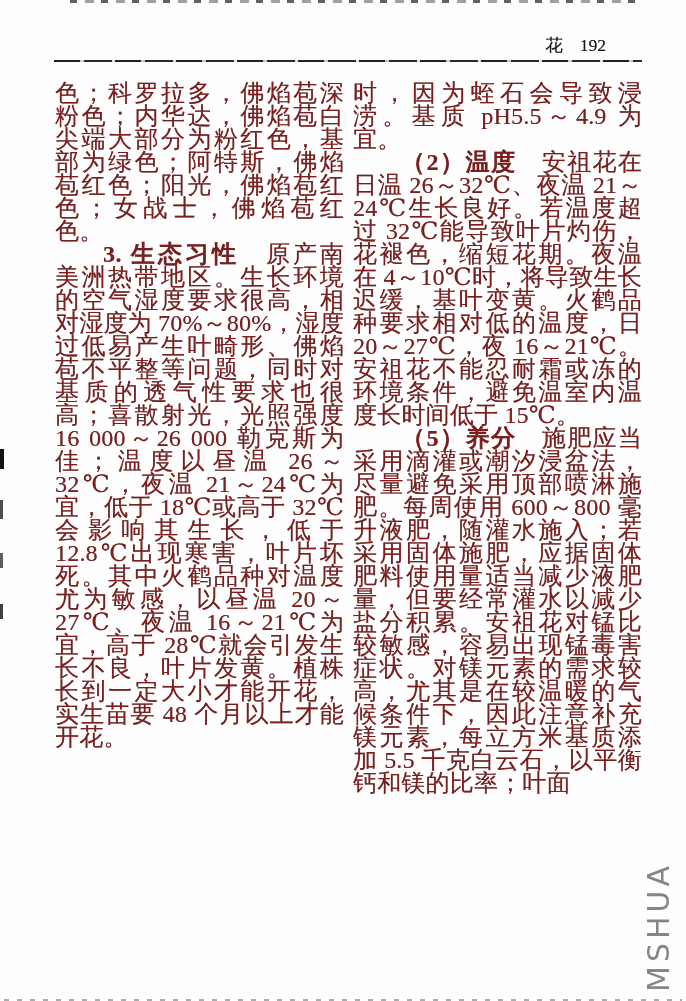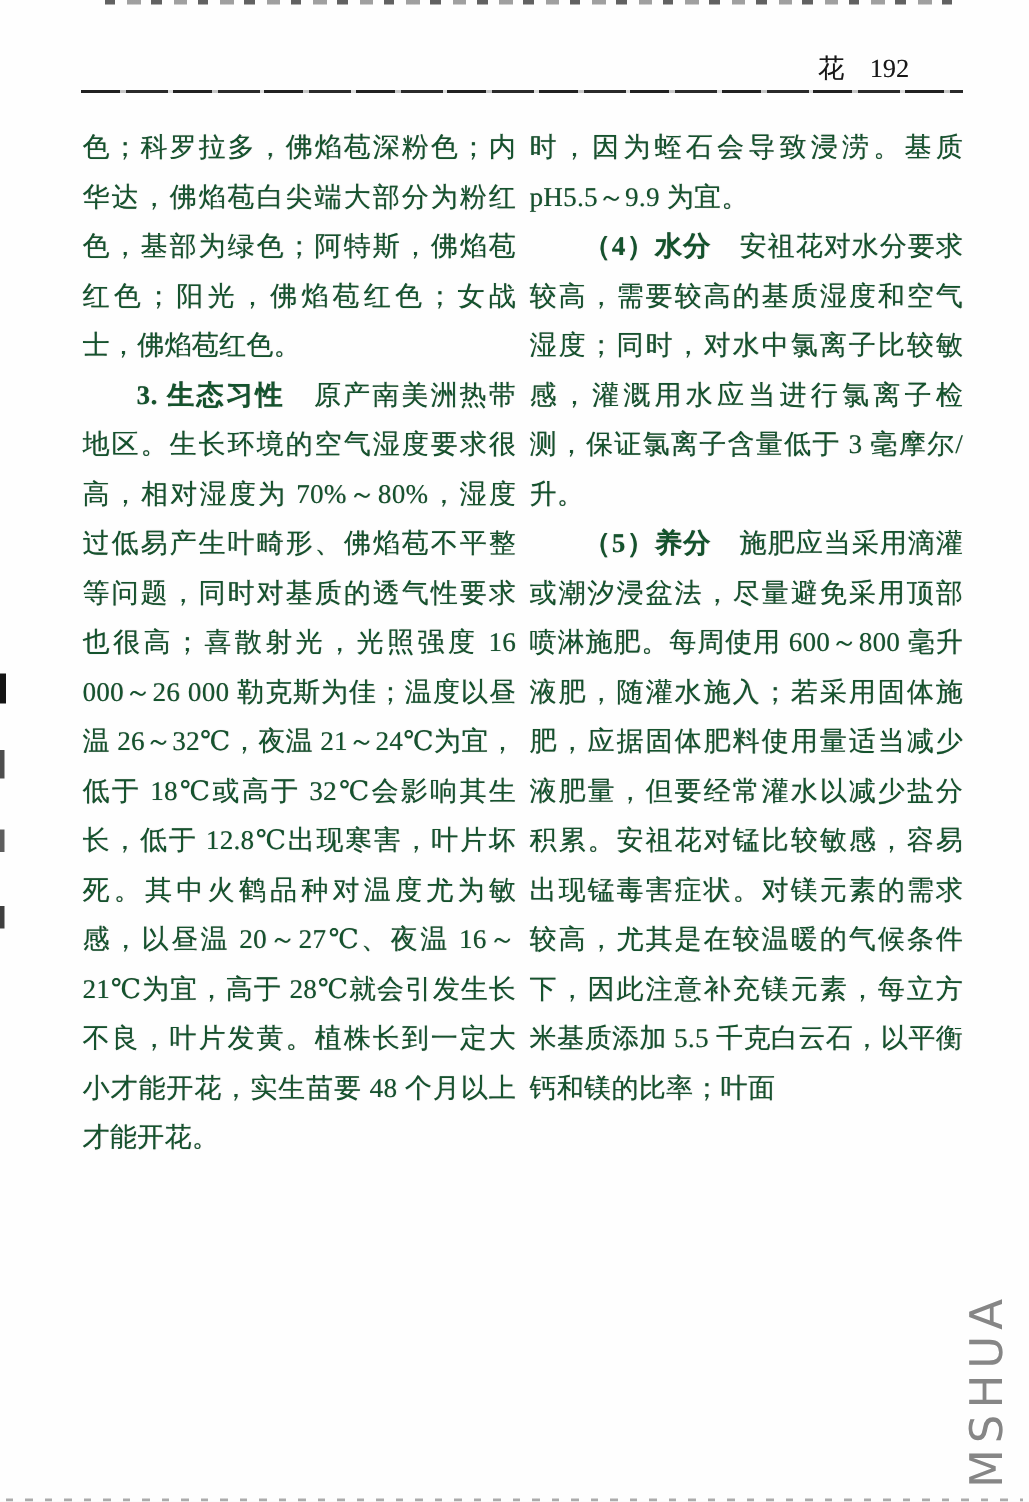--- a/index.html
+++ b/index.html
@@ -27,25 +27,25 @@
       #2a2a2a 30px 58px, rgba(33,33,33,.15) 58px 61px);
   }
   
   .columns{
     position:absolute;top:82px;left:55px;width:587px;
     display:flex;gap:9px;
   }
   .col{flex:1 1 0;min-width:0;}
   .para{
     margin:0;
-    font-size:18px;line-height:33px;
+    font-size:24px;line-height:23px;
     text-align:justify;text-justify:inter-ideograph;
     text-indent:2em;
     letter-spacing:0.2px;
-    color:#14532d;
+    color:#7f1d1d;
     text-shadow:0.2px 0.2px 0.45px rgba(10,10,10,.5);
   }
   .para.cont{text-indent:0;}
   .para b{font-weight:bold;letter-spacing:0.4px;}
   
   .watermark{
     position:absolute;left:641px;top:992px;width:150px;height:34px;
     transform:rotate(-90deg);transform-origin:0 0;
     font-family:"DejaVu Sans","Liberation Sans",sans-serif;
     font-size:30px;letter-spacing:4px;color:#868686;
@@ -82,22 +82,22 @@
   <div class="head-rule"></div>
 
   <div class="columns">
 
     <div class="col">
       <p class="para cont"><b></b><span>色；科罗拉多，佛焰苞深粉色；内华达，佛焰苞白尖端大部分为粉红色，基部为绿色；阿特斯，佛焰苞红色；阳光，佛焰苞红色；女战士，佛焰苞红色。</span></p>
       <p class="para"><b>3. 生态习性</b><span>　原产南美洲热带地区。生长环境的空气湿度要求很高，相对湿度为 70%～80%，湿度过低易产生叶畸形、佛焰苞不平整等问题，同时对基质的透气性要求也很高；喜散射光，光照强度 16 000～26 000 勒克斯为佳；温度以昼温 26～32℃，夜温 21～24℃为宜，低于 18℃或高于 32℃会影响其生长，低于 12.8℃出现寒害，叶片坏死。其中火鹤品种对温度尤为敏感，以昼温 20～27℃、夜温 16～21℃为宜，高于 28℃就会引发生长不良，叶片发黄。植株长到一定大小才能开花，实生苗要 48 个月以上才能开花。</span></p>
     </div>
 
     <div class="col">
-      <p class="para cont"><b></b><span>时，因为蛭石会导致浸涝。基质 pH5.5～9.9 为宜。</span></p>
-      <p class="para"><b>（4）水分</b><span>　安祖花对水分要求较高，需要较高的基质湿度和空气湿度；同时，对水中氯离子比较敏感，灌溉用水应当进行氯离子检测，保证氯离子含量低于 3 毫摩尔/升。</span></p>
+      <p class="para cont"><b></b><span>时，因为蛭石会导致浸涝。基质 pH5.5～4.9 为宜。</span></p>
+      <p class="para"><b>（2）温度</b><span>　安祖花在日温 26～32℃、夜温 21～24℃生长良好。若温度超过 32℃能导致叶片灼伤，花褪色，缩短花期。夜温在 4～10℃时，将导致生长迟缓，基叶变黄。火鹤品种要求相对低的温度，日 20～27℃，夜 16～21℃。安祖花不能忍耐霜或冻的环境条件，避免温室内温度长时间低于 15℃。</span></p>
       <p class="para"><b>（5）养分</b><span>　施肥应当采用滴灌或潮汐浸盆法，尽量避免采用顶部喷淋施肥。每周使用 600～800 毫升液肥，随灌水施入；若采用固体施肥，应据固体肥料使用量适当减少液肥量，但要经常灌水以减少盐分积累。安祖花对锰比较敏感，容易出现锰毒害症状。对镁元素的需求较高，尤其是在较温暖的气候条件下，因此注意补充镁元素，每立方米基质添加 5.5 千克白云石，以平衡钙和镁的比率；叶面</span></p>
     </div>
 
   </div>
 
   <div class="watermark">MSHUA</div>
 
   <div class="artifact edge-top"></div>
   <div class="artifact edge-bottom"></div>
   <div class="artifact tick tick-1"></div>

